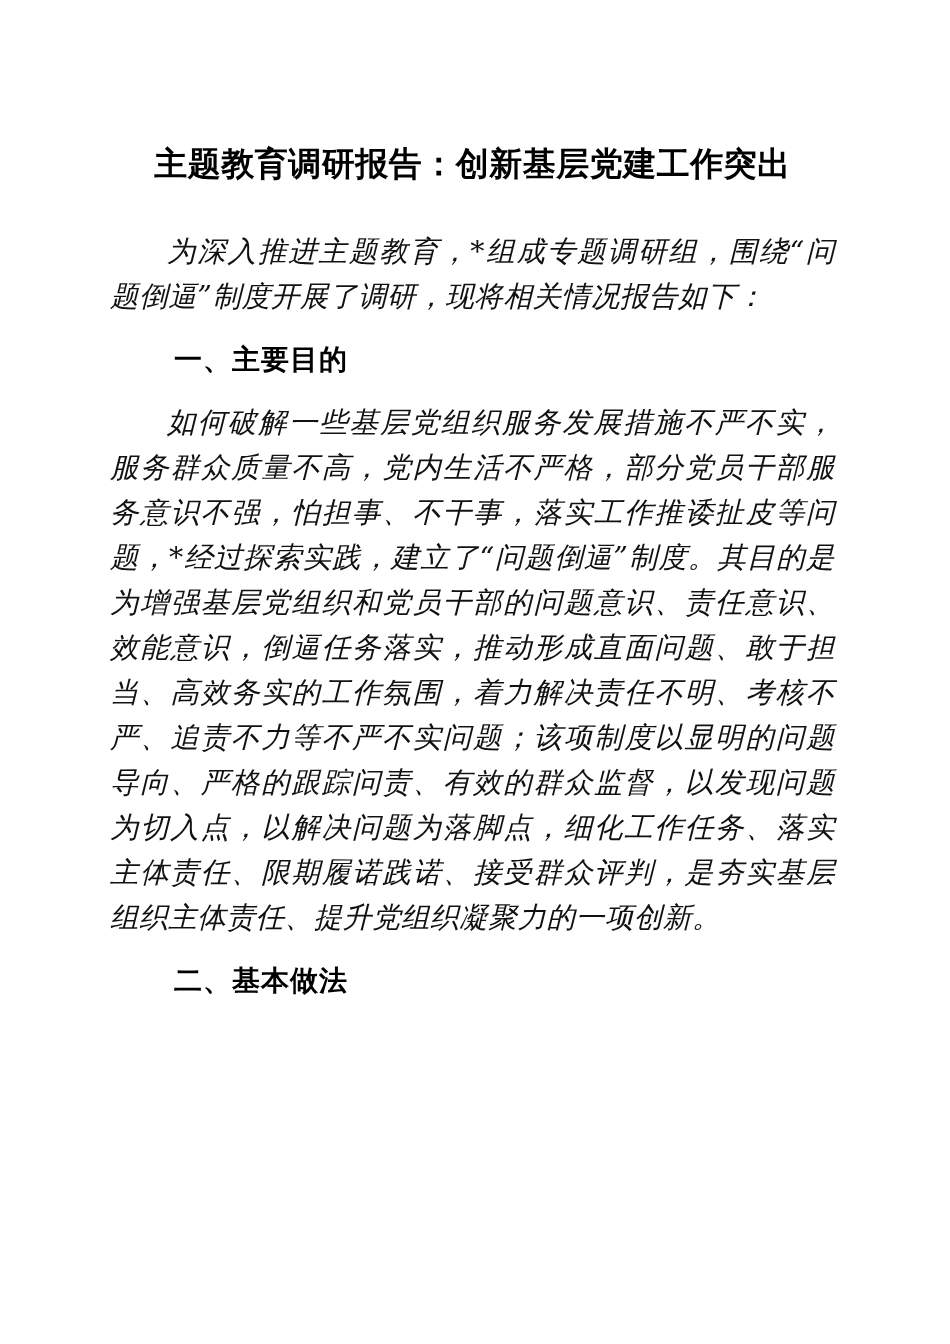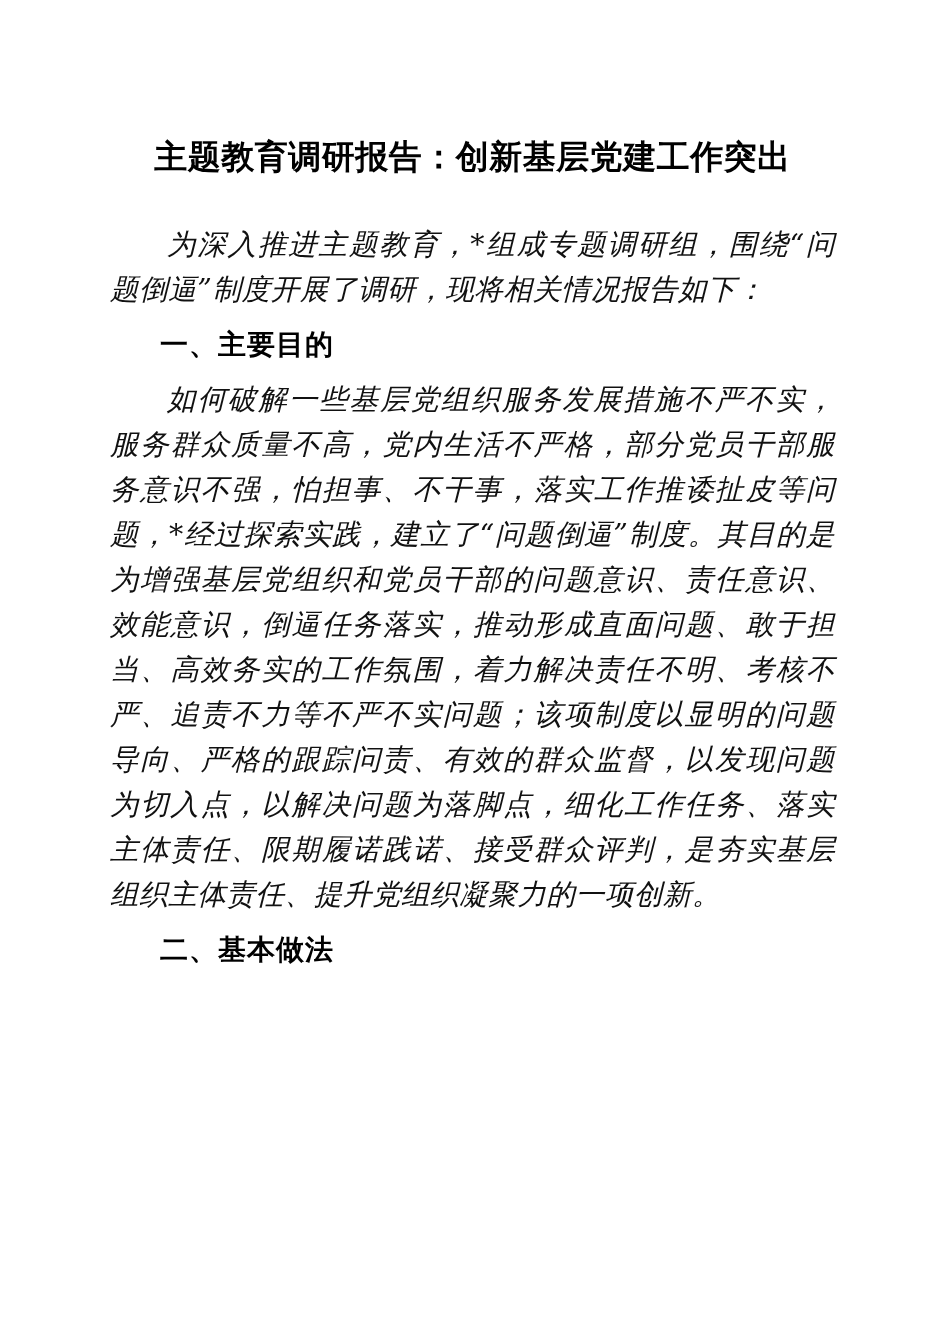--- a/index.html
+++ b/index.html
@@ -14,21 +14,21 @@
     font-family: "Liberation Serif", "DejaVu Serif", serif;
     color: #000000;
     -webkit-font-smoothing: antialiased;
   }
 
   .page {
     position: relative;
     width: 950px;
     height: 1344px;
     box-sizing: border-box;
-    padding: 5px 105px 0 100px;
+    padding: 12px 105px 0 100px;
     background: #ffffff;
   }
 
   
   .doc-title {
     margin: 0;
     padding-top: 128px;
     text-align: center;
     font-family: "DejaVu Serif", "Liberation Serif", serif;
     font-weight: 700;
@@ -54,21 +54,21 @@
     font-style: italic;
     font-size: 28.5px;
     line-height: 45px;
     text-align: justify;
     text-justify: inter-ideograph;
     letter-spacing: 0.6px;
     color: #111;
   }
 
   h2.section-heading {
-    margin: 4px;
+    margin: 18px;
     text-indent: 2em;
     font-family: "DejaVu Sans", "Liberation Sans", sans-serif;
     font-weight: 700;
     font-size: 28px;
     line-height: 45px;
     letter-spacing: 1px;
     text-align: left;
     color: #000;
   }
 

